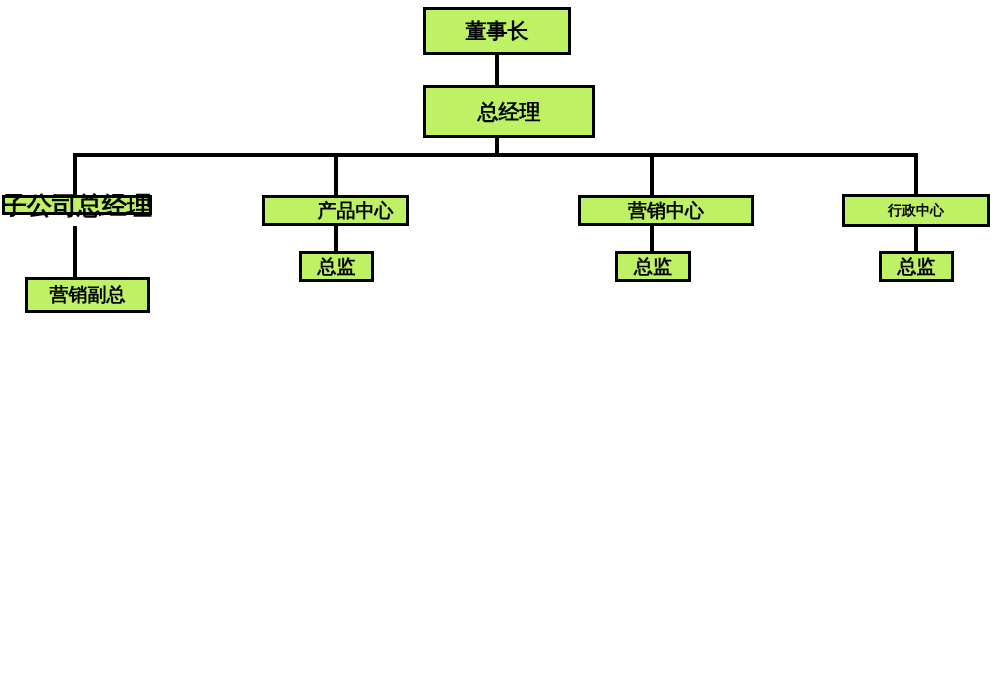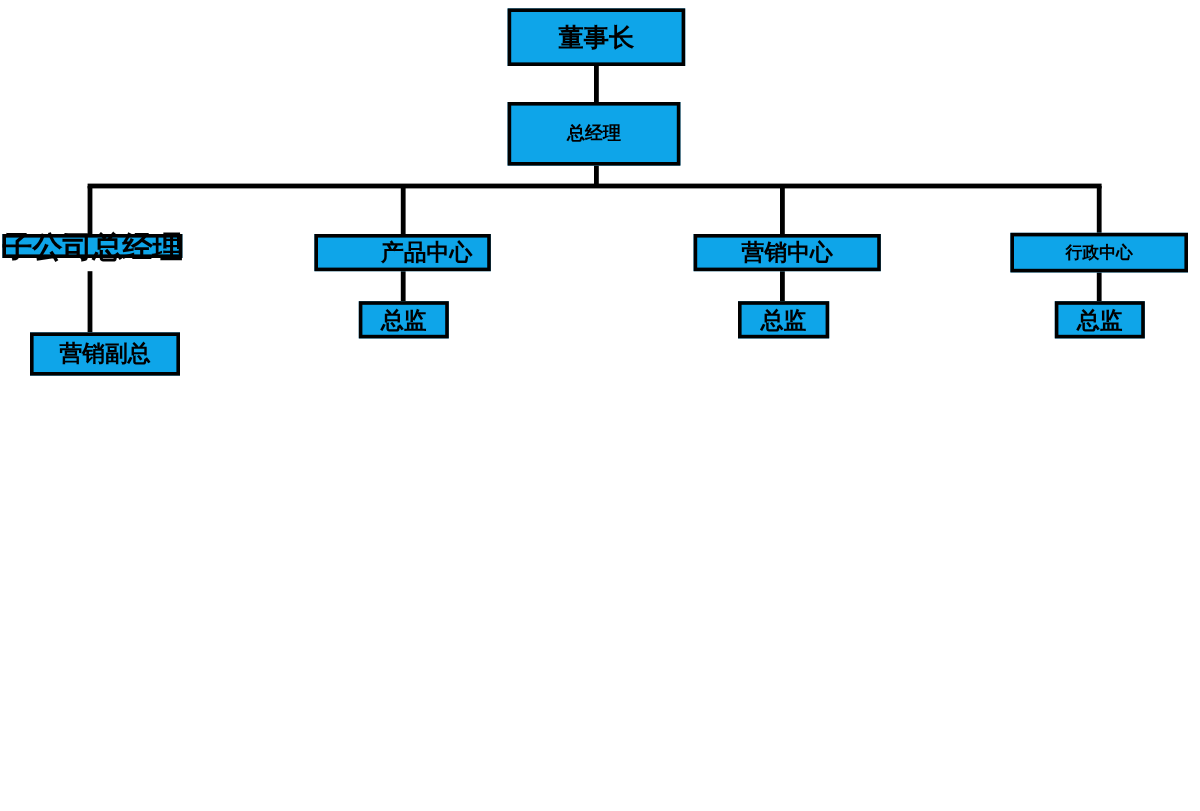--- a/index.html
+++ b/index.html
@@ -12,43 +12,43 @@
     width: 1000px;
     height: 676px;
     background: #ffffff;
     font-family: "DejaVu Sans", "Liberation Sans", sans-serif;
     overflow: hidden;
   }
   .node {
     position: absolute;
     box-sizing: border-box;
     border: 3px solid #000000;
-    background: #0ea5e9;
+    background: #bef264;
     display: flex;
     align-items: center;
     justify-content: center;
     color: #000000;
     font-weight: 600;
     white-space: nowrap;
     z-index: 2;
   }
   .edge {
     position: absolute;
     background: #000000;
     z-index: 1;
   }
 
   
   .n-chairman        { left: 423px; top: 7px;   width: 148px; height: 48px; font-size: 21px; }
-  .n-gm              { left: 423px; top: 85px;  width: 144px; height: 53px; font-size: 15px; }
+  .n-gm              { left: 423px; top: 85px;  width: 172px; height: 53px; font-size: 21px; }
 
   
   .n-subsidiary-gm   { left: 2px;   top: 195px; width: 150px; height: 20px; font-size: 25px; }
   .n-product-center  { left: 262px; top: 195px; width: 147px; height: 31px; font-size: 19px; padding-left: 40px; }
-  .n-marketing-center{ left: 578px; top: 195px; width: 156px; height: 31px; font-size: 19px; }
+  .n-marketing-center{ left: 578px; top: 195px; width: 176px; height: 31px; font-size: 19px; }
   .n-admin-center    { left: 842px; top: 194px; width: 148px; height: 33px; font-size: 14px; }
 
   
   .n-marketing-vp    { left: 25px;  top: 277px; width: 125px; height: 36px; font-size: 19px; }
   .n-product-dir     { left: 299px; top: 251px; width: 75px;  height: 31px; font-size: 19px; }
   .n-marketing-dir   { left: 615px; top: 251px; width: 76px;  height: 31px; font-size: 19px; }
   .n-admin-dir       { left: 879px; top: 251px; width: 75px;  height: 31px; font-size: 19px; }
 
   
   .e-chairman-gm     { left: 495px; top: 55px;  width: 4px;   height: 30px; }

